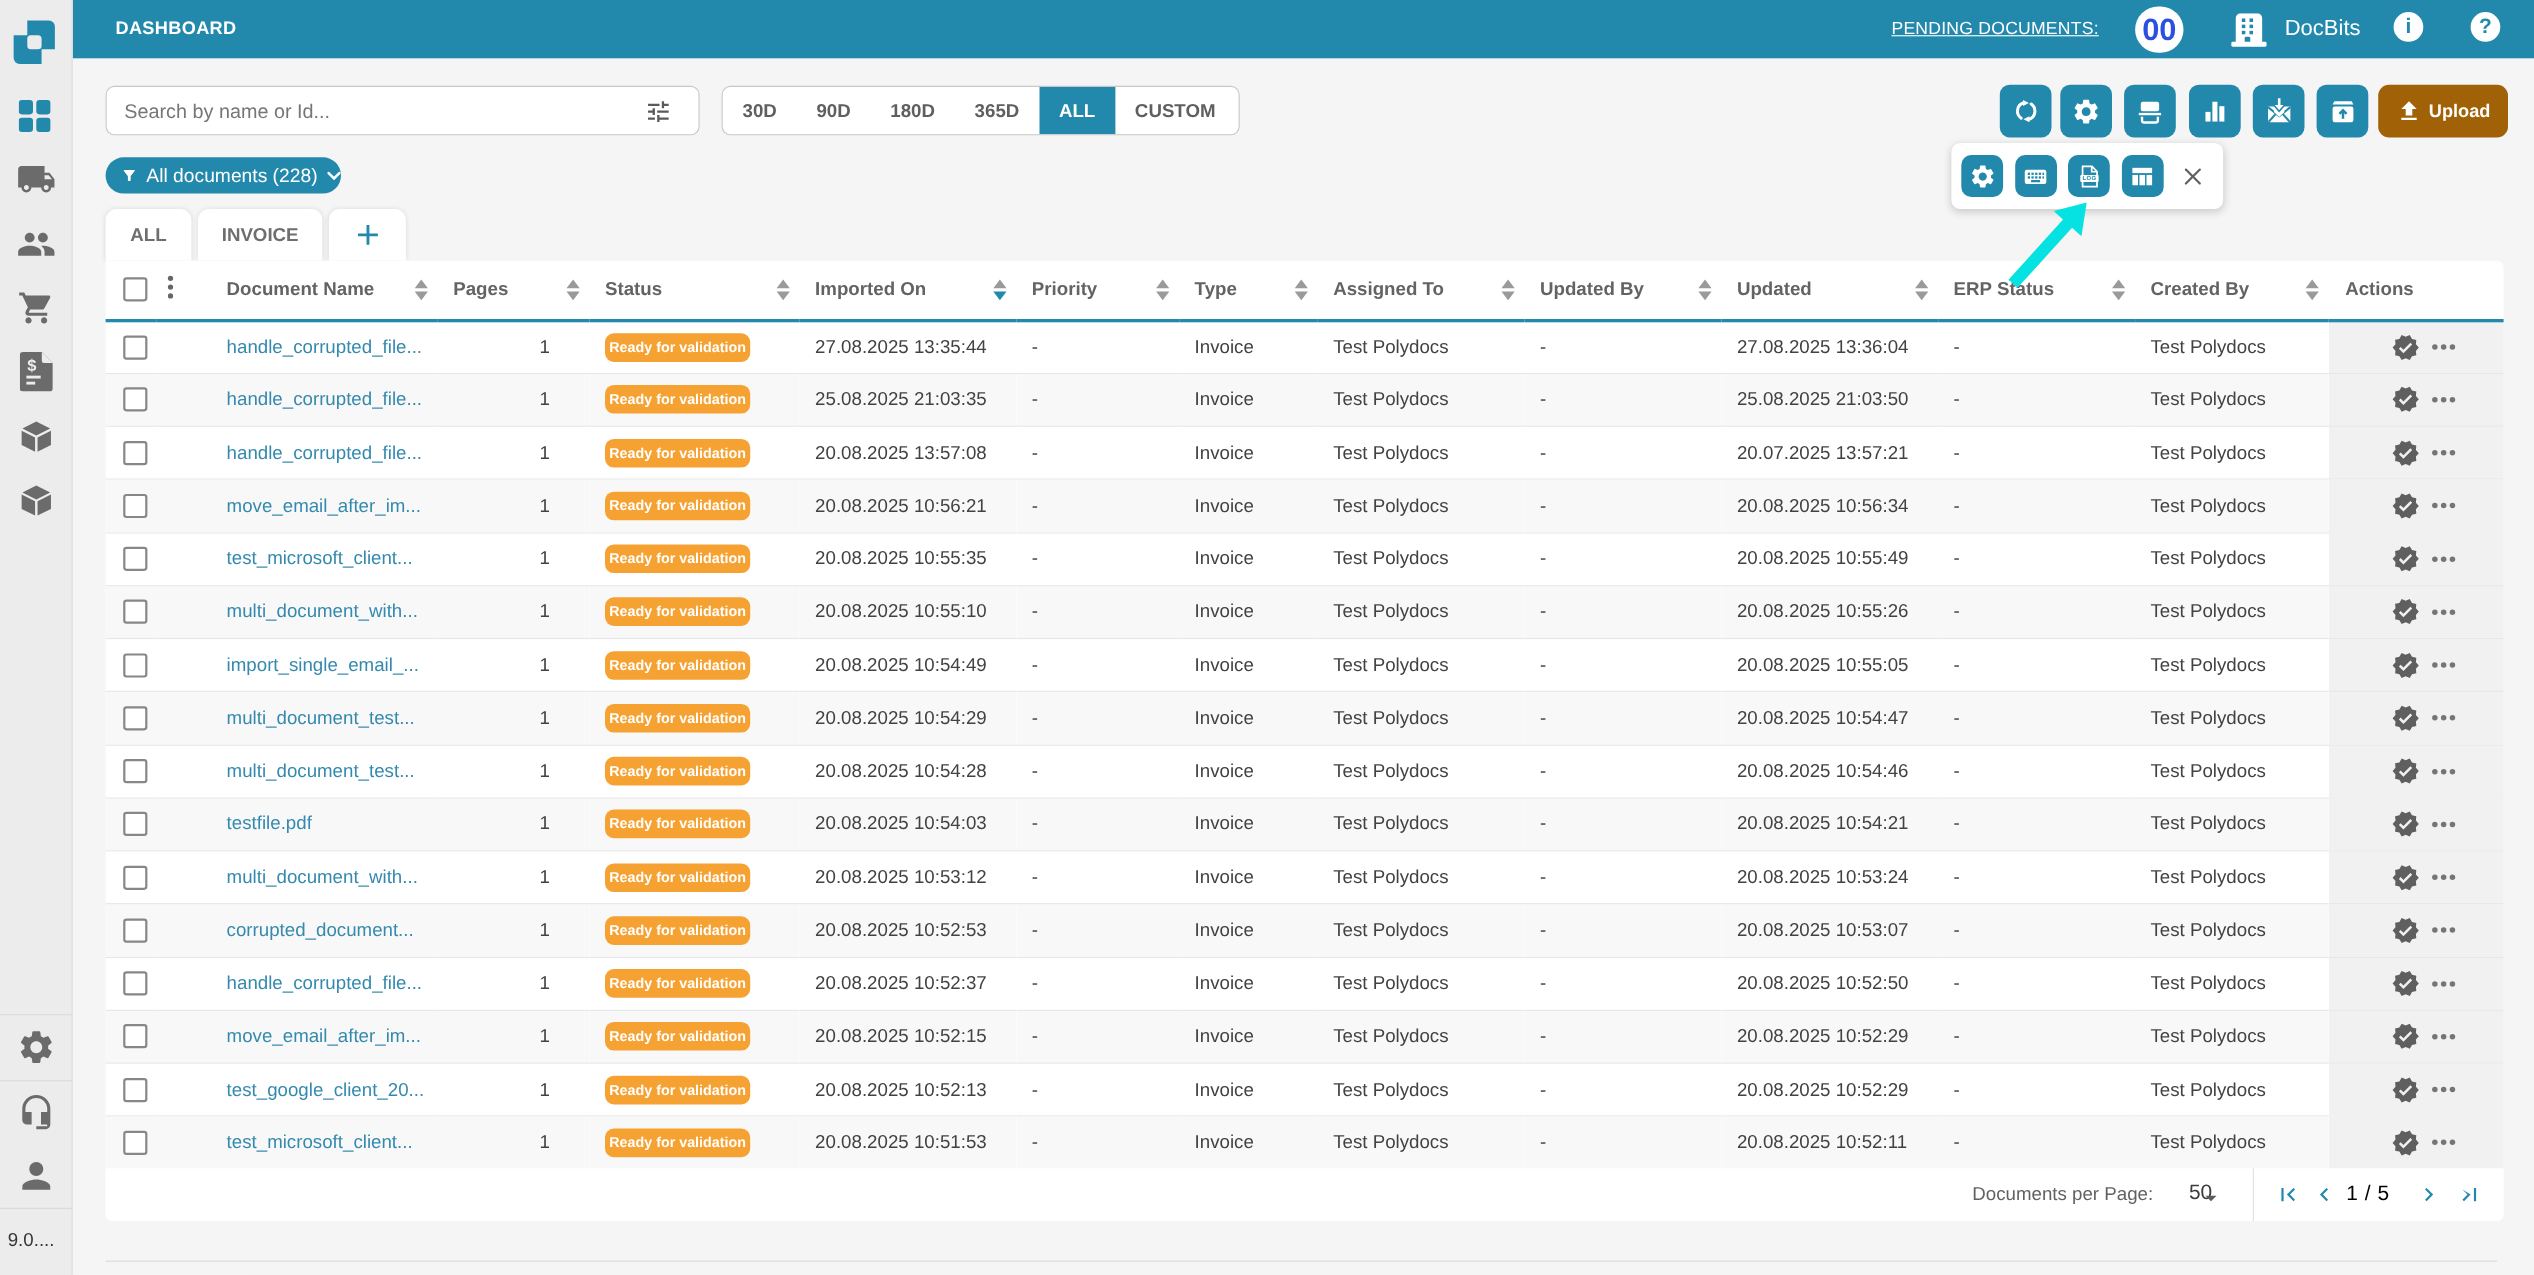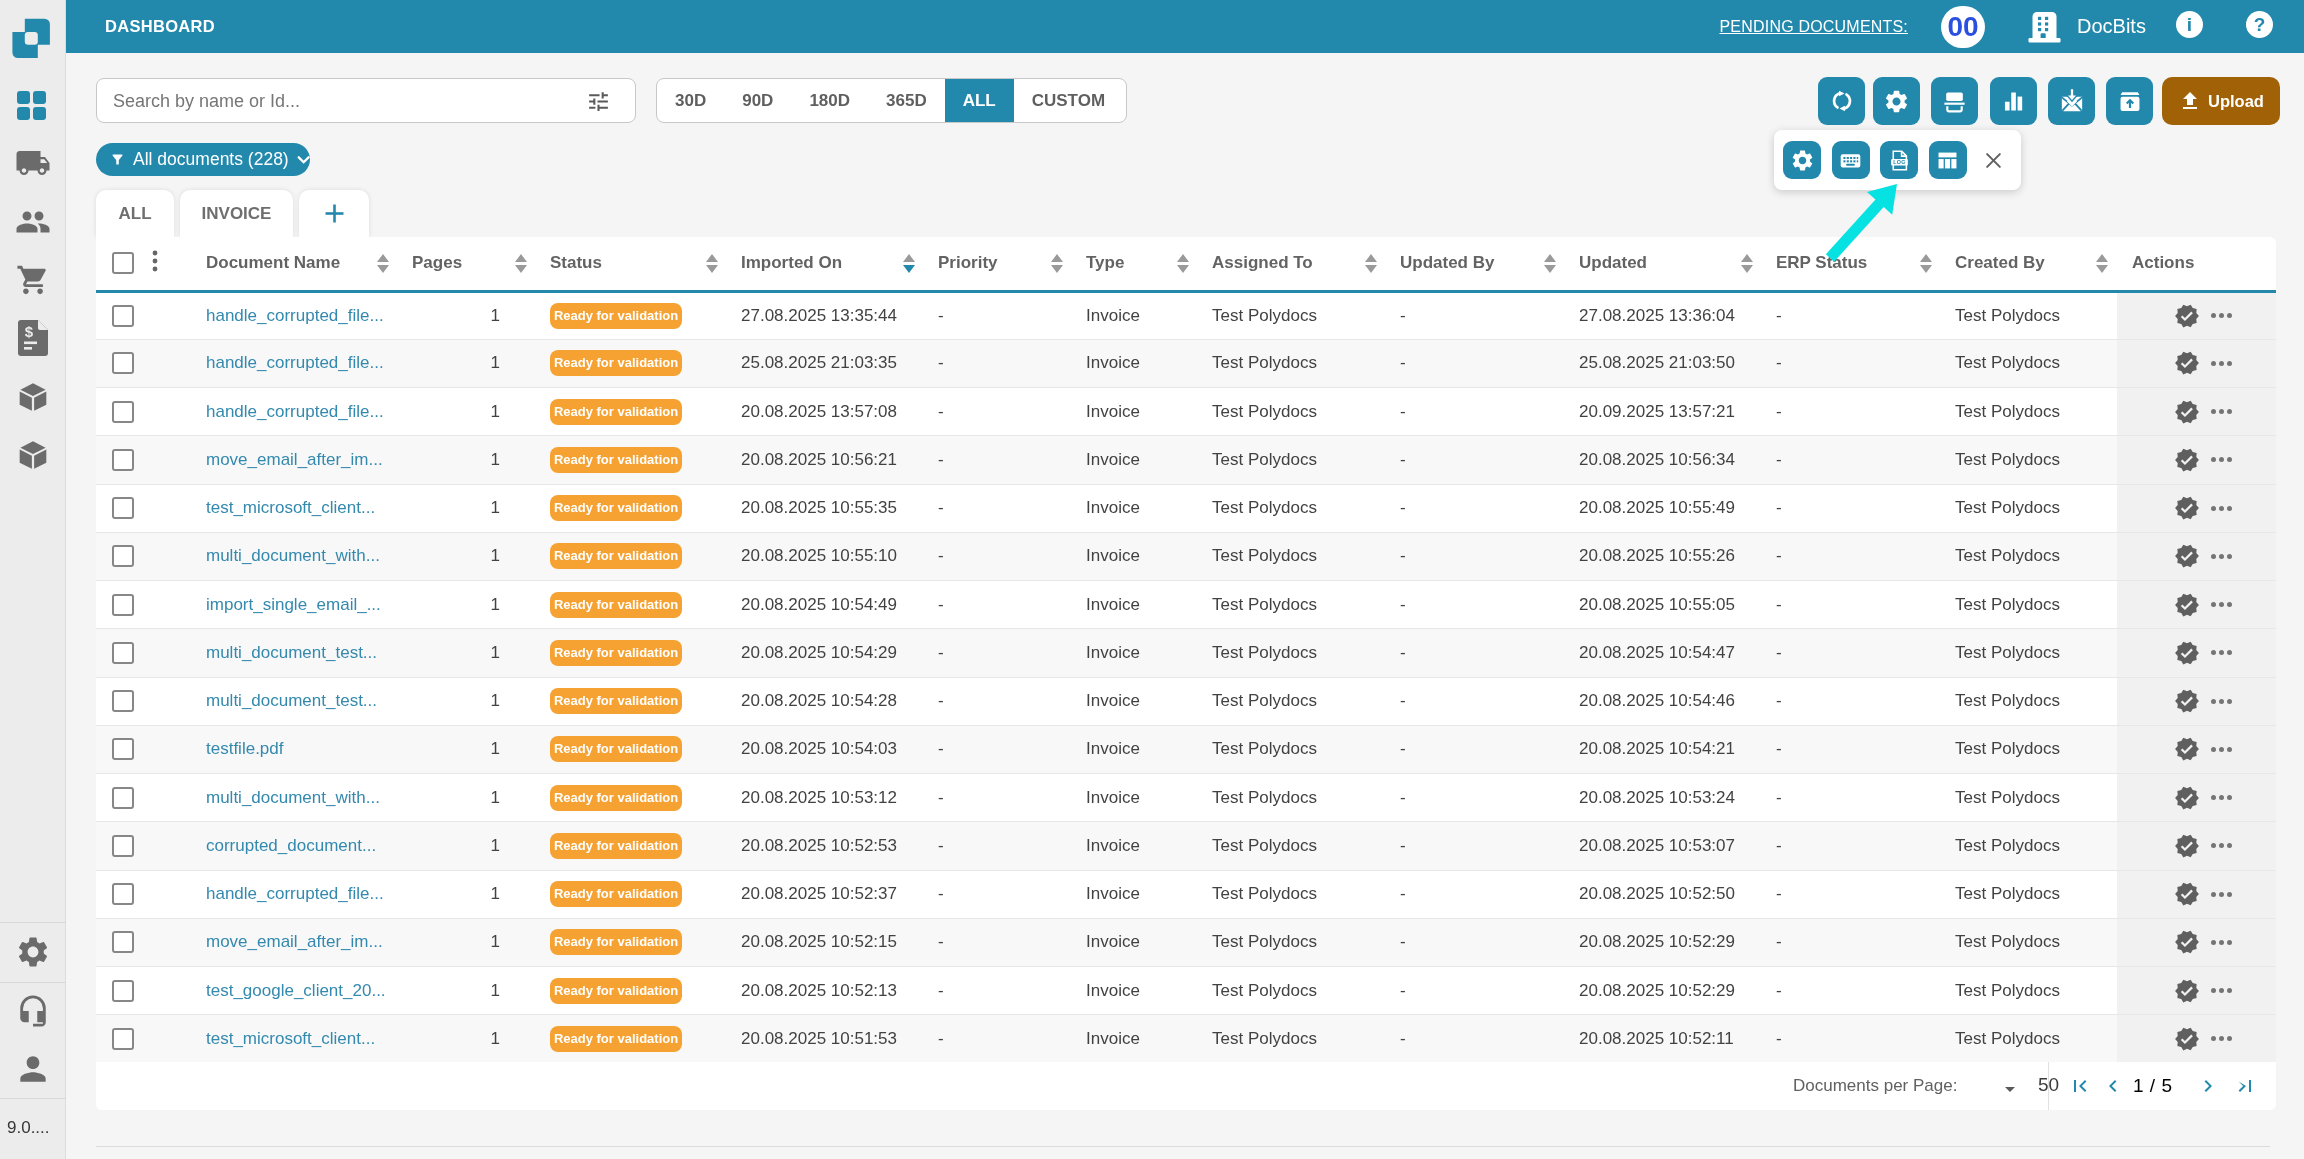--- a/index.html
+++ b/index.html
@@ -52,21 +52,21 @@
 .sort .dn { border-top:8px solid #9a9a9a; }
 .sort .dnsel { border-top:8px solid #2389ac; }
 .cb { width:22px; height:22px; border:2px solid #878787; border-radius:3px; background:#fff; margin-left:16px; }
 .pill { display:inline-block; width:132px; text-align:center; height:26px; line-height:26px; background:#f6a233; color:#fff; border-radius:8px; font-size:13px; font-weight:700; }
 .rowact { display:flex; align-items:center; gap:11px; padding-left:57px; }
 .ddd { display:flex; gap:3px; }
 .ddd i { width:5px; height:5px; border-radius:50%; background:#757575; }
 
 .pag { position:absolute; left:0; bottom:0; width:2180px; height:48px; background:#fff; border-radius:0 0 6px 6px; }
 .pag .lbl { position:absolute; left:1697px; top:14px; font-size:17px; color:#616161; }
-.pag .num { position:absolute; left:1942px; top:12px; font-size:19px; color:#3c3c3c; }
+.pag .num { position:absolute; left:1894px; top:12px; font-size:19px; color:#3c3c3c; }
 .pag .divv { position:absolute; left:1952px; top:0; width:1px; height:48px; background:#e0e0e0; }
 .pag .cnt { position:absolute; left:2037px; top:13px; font-size:19px; color:#000000; letter-spacing:.5px; }
 .pgic { position:absolute; top:12px; }
 .footline { position:absolute; left:96px; top:1146px; width:2174px; height:1px; background:#dadada; }
 </style>
 </head>
 <body>
 
 <div class="sidebar">
   <svg style="position:absolute;left:0;top:0" width="66" height="66" viewBox="0 0 66 66">
@@ -450,21 +450,21 @@
           </td>
   <td></td>
   <td class="name">handle_corrupted_file...</td>
   <td class="pg">1</td>
   <td><span class="pill">Ready for validation</span></td>
   <td>20.08.2025 13:57:08</td>
   <td>-</td>
   <td>Invoice</td>
   <td>Test Polydocs</td>
   <td>-</td>
-  <td>20.09.2025 13:57:21</td>
+  <td>20.07.2025 13:57:21</td>
   <td>-</td>
   <td>Test Polydocs</td>
   <td class="act">
             <div class="rowact">
               <svg width="26" height="26" viewBox="0 0 24 24" fill="#5f5f5f">
                 <path d="m23 12-2.44-2.79.34-3.69-3.61-.82-1.89-3.2L12 2.96 8.6 1.5 6.71 4.69 3.1 5.5l.34 3.7L1 12l2.44 2.79-.34 3.7 3.61.82L8.6 22.5l3.4-1.47 3.4 1.46 1.89-3.19 3.61-.82-.34-3.69L23 12zm-12.91 4.72-3.8-3.81 1.48-1.48 2.32 2.33 5.85-5.87 1.48 1.48-7.33 7.35z"></path>
               </svg>
               <span class="ddd">
                 <i></i>
                 <i></i>

